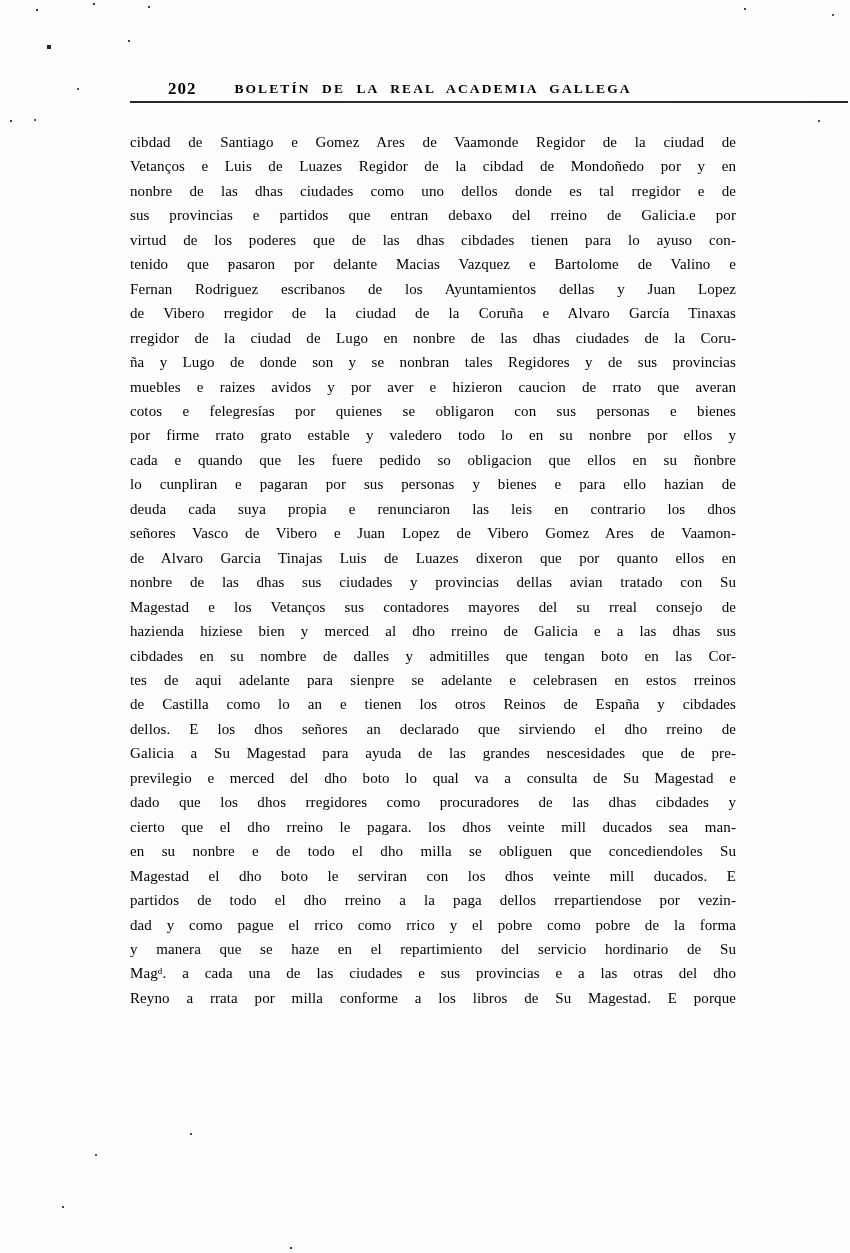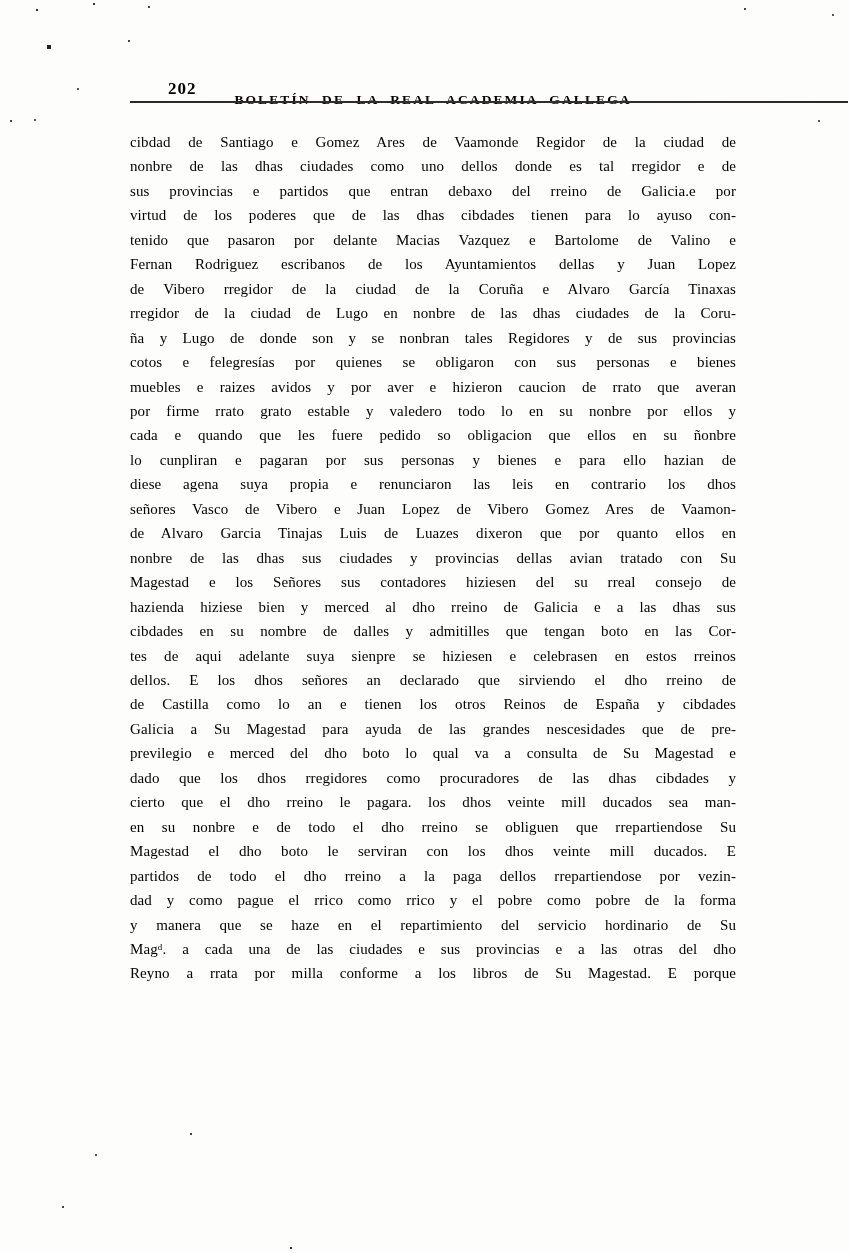--- a/index.html
+++ b/index.html
@@ -22,21 +22,21 @@
   }
   .page-number {
     position: absolute;
     left: 38px;
     top: 0;
     font-size: 17px;
     font-weight: bold;
     letter-spacing: 1px;
   }
   .journal-title {
-    margin: 11px;
+    margin: 0;
     text-align: center;
     font-size: 13.5px;
     font-weight: bold;
     letter-spacing: 2.1px;
     word-spacing: 6px;
     padding-top: 2px;
     white-space: nowrap;
   }
   .header-rule {
     position: absolute;
@@ -93,48 +93,49 @@
 
   <header class="page-header">
     <span class="page-number">202</span>
     <h1 class="journal-title">BOLETÍN DE LA REAL ACADEMIA GALLEGA</h1>
   </header>
 
   <div class="header-rule"></div>
 
   <main class="body-text">
       <div class="text-line">cibdad de Santiago e Gomez Ares de Vaamonde Regidor de la ciudad de</div>
+      <div class="text-line">Vetanços e Luis de Luazes Regidor de la cibdad de Mondoñedo por y en</div>
       <div class="text-line">nonbre de las dhas ciudades como uno dellos donde es tal rregidor e de</div>
       <div class="text-line">sus provincias e partidos que entran debaxo del rreino de Galicia.e por</div>
       <div class="text-line">virtud de los poderes que de las dhas cibdades tienen para lo ayuso con-</div>
       <div class="text-line">tenido que pasaron por delante Macias Vazquez e Bartolome de Valino e</div>
       <div class="text-line">Fernan Rodriguez escribanos de los Ayuntamientos dellas y Juan Lopez</div>
       <div class="text-line">de Vibero rregidor de la ciudad de la Coruña e Alvaro García Tinaxas</div>
       <div class="text-line">rregidor de la ciudad de Lugo en nonbre de las dhas ciudades de la Coru-</div>
       <div class="text-line">ña y Lugo de donde son y se nonbran tales Regidores y de sus provincias</div>
+      <div class="text-line">muebles e raizes avidos y por aver e hizieron caucion de rrato que averan</div>
       <div class="text-line">cotos e felegresías por quienes se obligaron con sus personas e bienes</div>
-      <div class="text-line">muebles e raizes avidos y por aver e hizieron caucion de rrato que averan</div>
       <div class="text-line">por firme rrato grato estable y valedero todo lo en su nonbre por ellos y</div>
       <div class="text-line">cada e quando que les fuere pedido so obligacion que ellos en su ñonbre</div>
       <div class="text-line">lo cunpliran e pagaran por sus personas y bienes e para ello hazian de</div>
-      <div class="text-line">diese agena suya propia e renunciaron las leis en contrario los dhos</div>
+      <div class="text-line">deuda cada suya propia e renunciaron las leis en contrario los dhos</div>
       <div class="text-line">señores Vasco de Vibero e Juan Lopez de Vibero Gomez Ares de Vaamon-</div>
       <div class="text-line">de Alvaro Garcia Tinajas Luis de Luazes dixeron que por quanto ellos en</div>
       <div class="text-line">nonbre de las dhas sus ciudades y provincias dellas avian tratado con Su</div>
-      <div class="text-line">Magestad e los Señores sus contadores hiziesen del su rreal consejo de</div>
+      <div class="text-line">Magestad e los Vetanços sus contadores mayores del su rreal consejo de</div>
       <div class="text-line">hazienda hiziese bien y merced al dho rreino de Galicia e a las dhas sus</div>
       <div class="text-line">cibdades en su nombre de dalles y admitilles que tengan boto en las Cor-</div>
-      <div class="text-line">tes de aqui adelante suya sienpre se hiziesen e celebrasen en estos rreinos</div>
+      <div class="text-line">tes de aqui adelante para sienpre se adelante e celebrasen en estos rreinos</div>
+      <div class="text-line">de Castilla como lo an e tienen los otros Reinos de España y cibdades</div>
       <div class="text-line">dellos. E los dhos señores an declarado que sirviendo el dho rreino de</div>
-      <div class="text-line">de Castilla como lo an e tienen los otros Reinos de España y cibdades</div>
       <div class="text-line">Galicia a Su Magestad para ayuda de las grandes nescesidades que de pre-</div>
       <div class="text-line">previlegio e merced del dho boto lo qual va a consulta de Su Magestad e</div>
       <div class="text-line">dado que los dhos rregidores como procuradores de las dhas cibdades y</div>
       <div class="text-line">cierto que el dho rreino le pagara. los dhos veinte mill ducados sea man-</div>
-      <div class="text-line">en su nonbre e de todo el dho rreino se obliguen que rrepartiendose Su</div>
+      <div class="text-line">en su nonbre e de todo el dho milla se obliguen que concediendoles Su</div>
       <div class="text-line">Magestad el dho boto le serviran con los dhos veinte mill ducados. E</div>
       <div class="text-line">partidos de todo el dho rreino a la paga dellos rrepartiendose por vezin-</div>
       <div class="text-line">dad y como pague el rrico como rrico y el pobre como pobre de la forma</div>
       <div class="text-line">y manera que se haze en el repartimiento del servicio hordinario de Su</div>
       <div class="text-line">Magᵈ. a cada una de las ciudades e sus provincias e a las otras del dho</div>
       <div class="text-line">Reyno a rrata por milla conforme a los libros de Su Magestad. E porque</div>
     </main>
 
   <div class="specks"></div>
 

